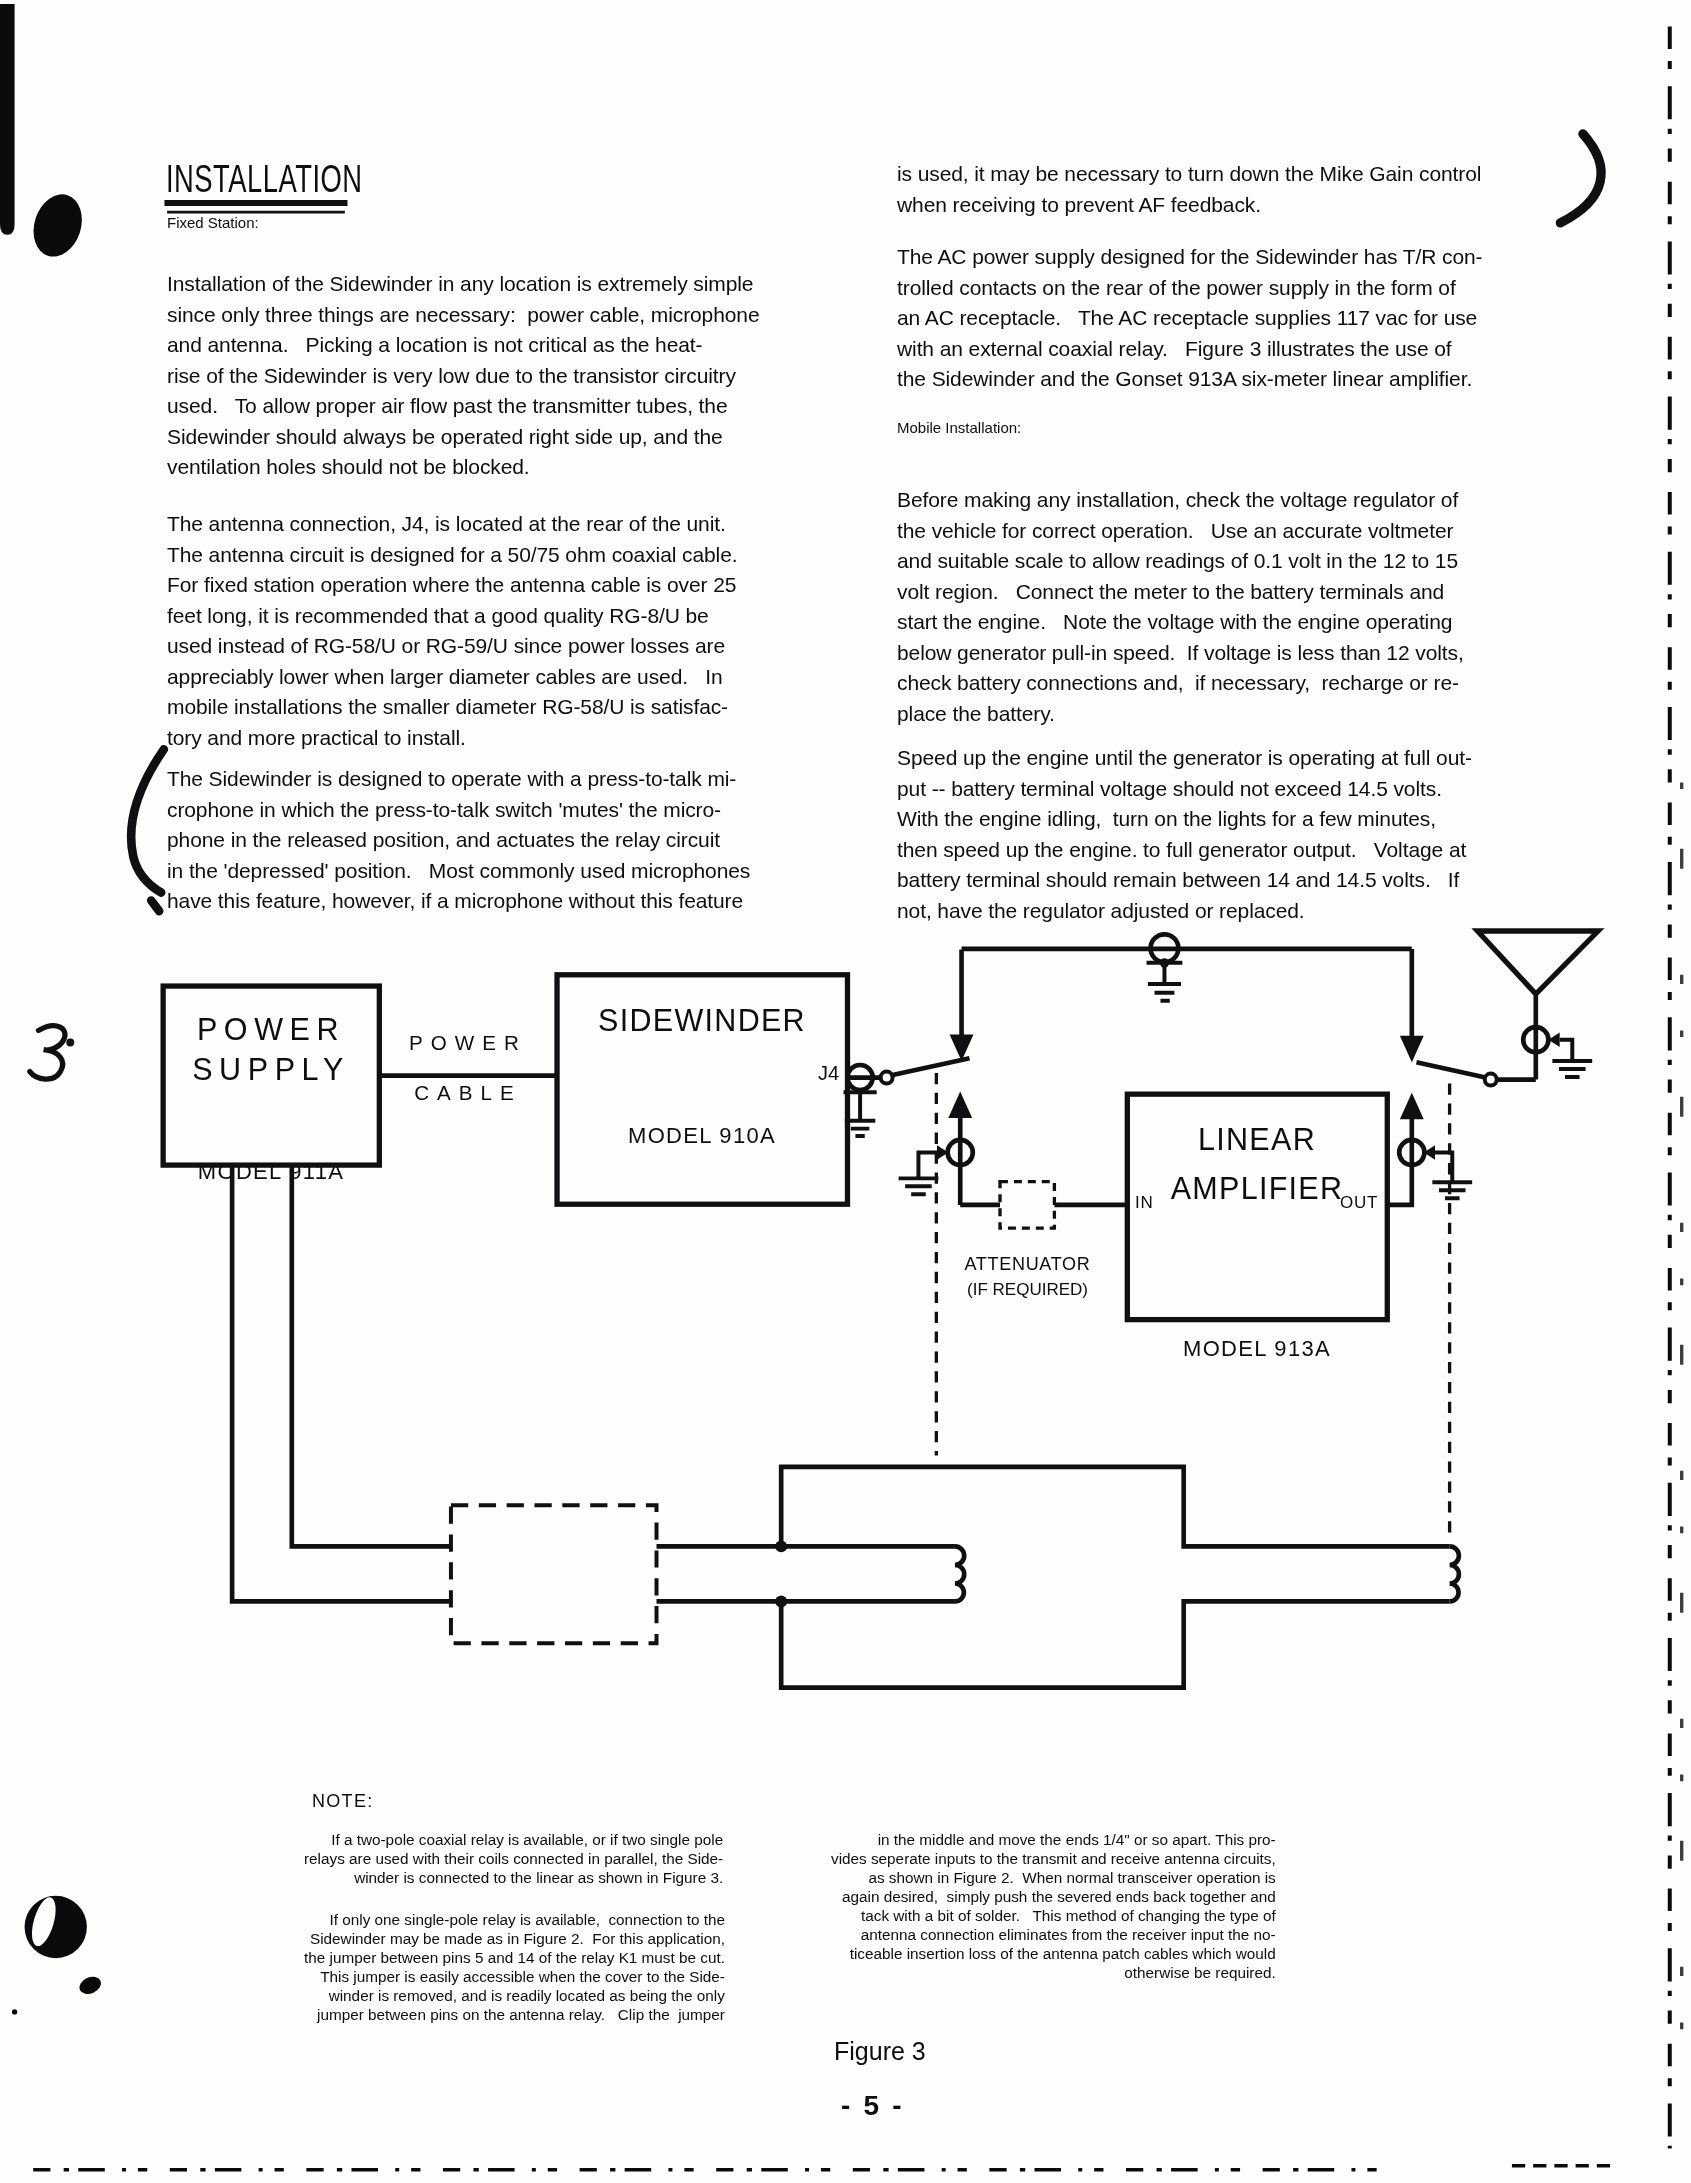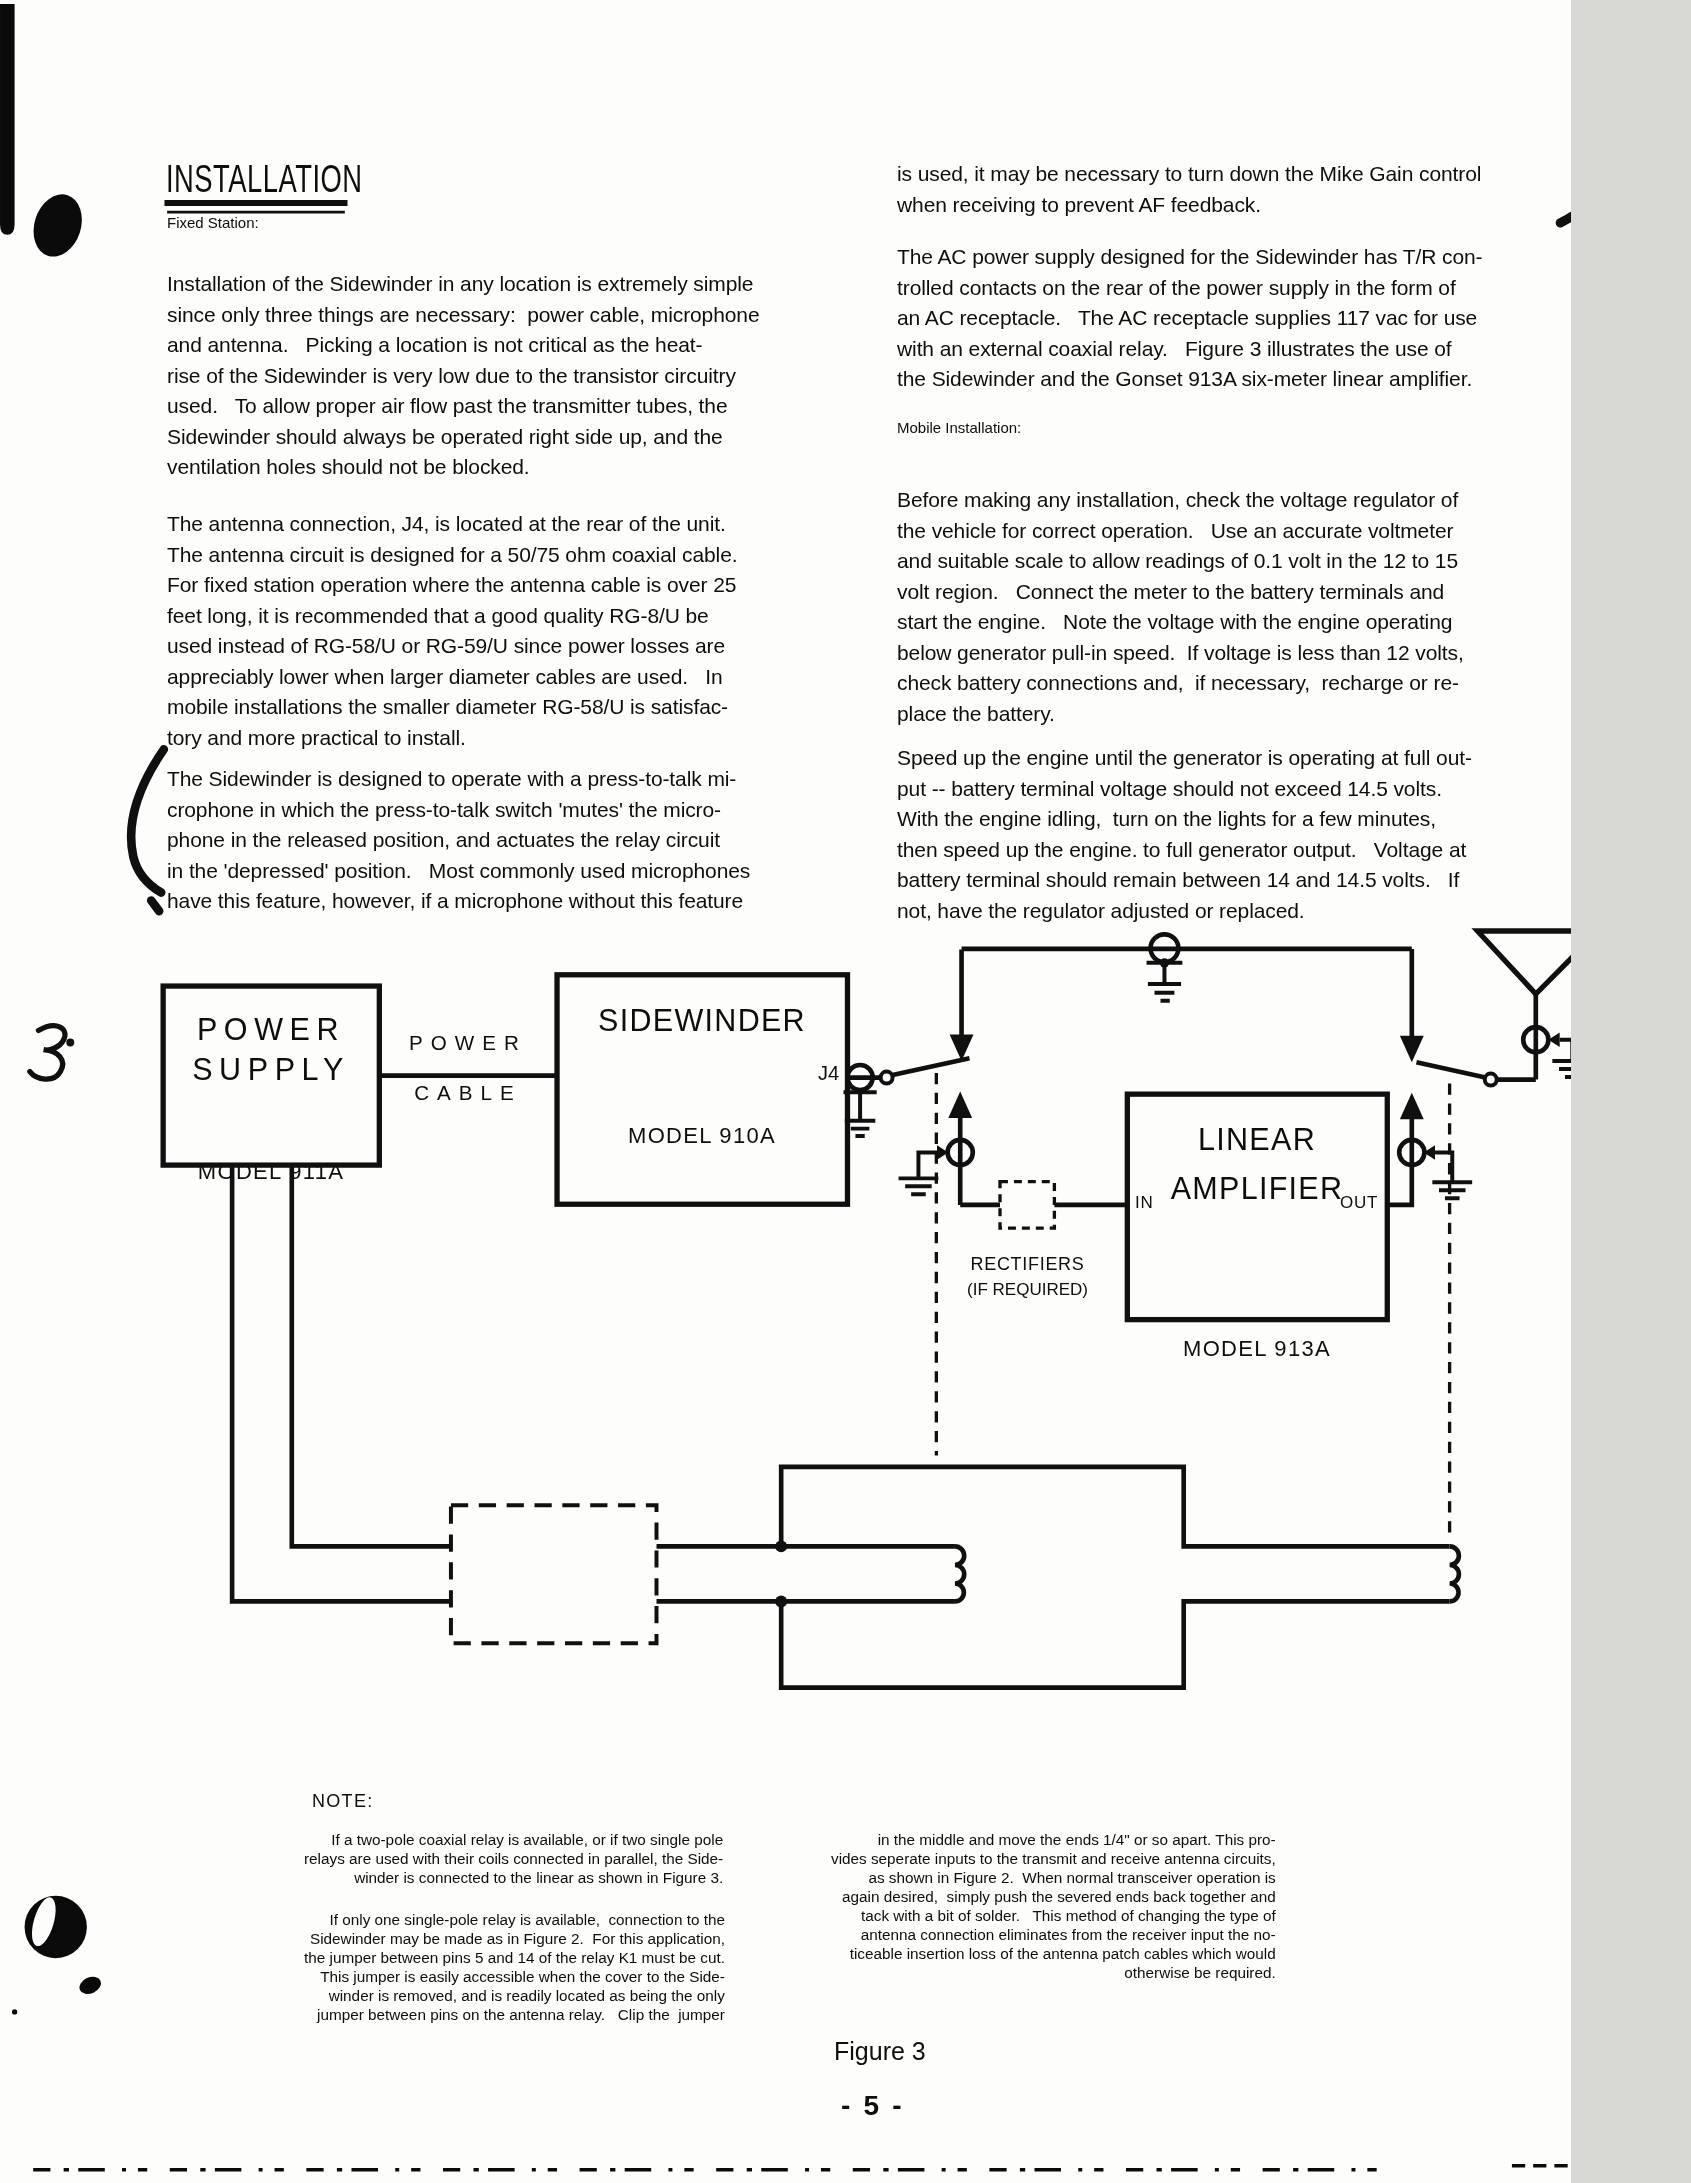--- a/index.html
+++ b/index.html
@@ -1,17 +1,17 @@
 <!DOCTYPE html>
 <html style="font-size:10.6px"><head>
 <meta charset="utf-8">
 <style>
   html,body{margin:0;padding:0;background:#d8d8d4;}
   .page{
-    position:relative; width:1571px; height:2183px; background:#fdfdfb;
+    position:relative; width:1691px; height:2183px; background:#fdfdfb;
     font-family:"Liberation Sans", sans-serif; color:#0e0e0e; overflow:hidden;
   }
   .t{position:absolute; white-space:pre;}
   .body{font-size:21px; line-height:30.5px; letter-spacing:-0.1px;}
   .subhead{font-size:15px;}
   .heading{font-size:38px; letter-spacing:0.7px; transform:scaleX(.72); transform-origin:left top;}
   .fine{font-size:15.3px; line-height:19px; letter-spacing:0;text-align:right;}
   .capt{font-size:22.5px; line-height:31px; letter-spacing:1.3px;}
   .notelbl{font-size:18px; letter-spacing:1.3px;}
   .figcap{font-size:25px;}
@@ -96,21 +96,21 @@
   <div class="t bigname ctr" style="left:557px; top:1003px; width:290px;">SIDEWINDER</div>
   <div class="t model ctr" style="left:557px; top:1123px; width:290px;">MODEL 910A</div>
   <div class="t jack" style="left:818px; top:1062px;">J4</div>
 
   <div class="t bigname ctr" style="left:1127px; top:1122px; width:260px;">LINEAR</div>
   <div class="t bigname ctr" style="left:1127px; top:1171px; width:260px;">AMPLIFIER</div>
   <div class="t io" style="left:1135px; top:1193px;">IN</div>
   <div class="t io" style="left:1127px; top:1193px; width:251px; text-align:right;">OUT</div>
   <div class="t model ctr" style="left:1127px; top:1336px; width:260px;">MODEL 913A</div>
 
-  <div class="t att1 ctr" style="left:928px; top:1254px; width:199px;">RECTIFIERS</div>
+  <div class="t att1 ctr" style="left:928px; top:1254px; width:199px;">ATTENUATOR</div>
   <div class="t att2 ctr" style="left:928px; top:1280px; width:199px;">(IF REQUIRED)</div>
 
 
   <div class="t notelbl" style="left:312px; top:1791px;">NOTE:</div>
 
   <div class="t fine" style="left:304px; top:1830px;">If a two-pole coaxial relay is available, or if two single pole
 relays are used with their coils connected in parallel, the Side-
 winder is connected to the linear as shown in Figure 3.</div>
   <div class="t fine" style="left:304px; top:1910px;">If only one single-pole relay is available,  connection to the
 Sidewinder may be made as in Figure 2.  For this application,

